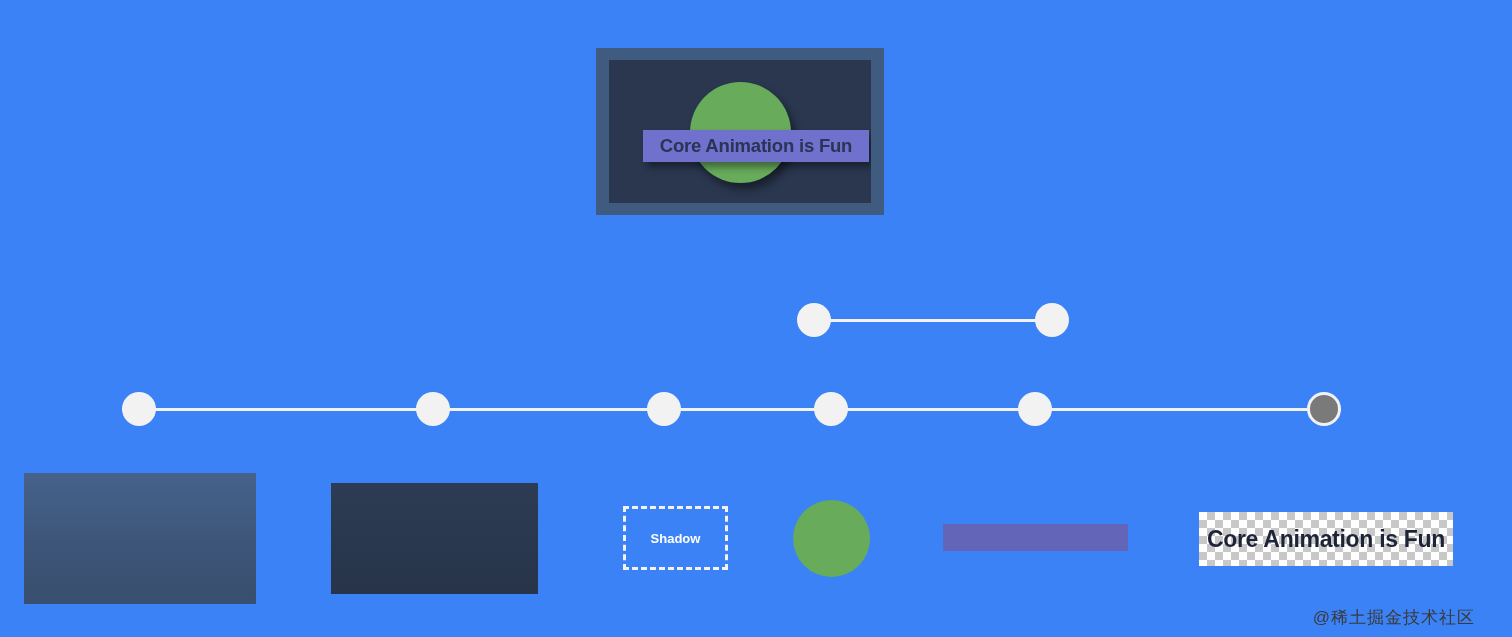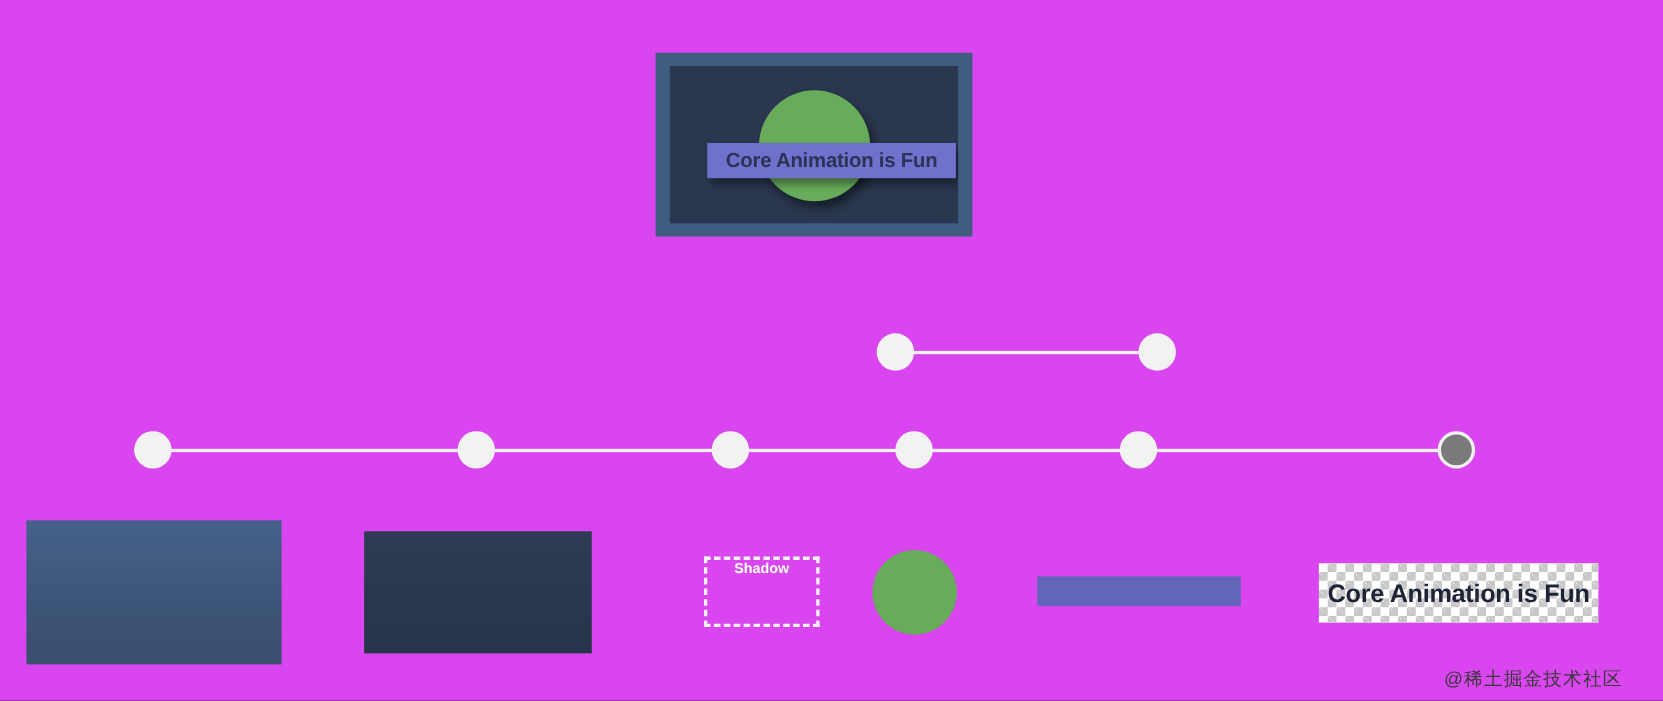--- a/index.html
+++ b/index.html
@@ -10,21 +10,21 @@
   body {
     width: 1512px;
     height: 637px;
     overflow: hidden;
     font-family: "Liberation Sans", sans-serif;
     position: relative;
   }
   .stage {
     position: absolute;
     inset: 0;
-    background: #d946ef;
+    background: #3b82f6;
   }
 
   
   .card-outer {
     position: absolute;
     left: 596px;
     top: 48px;
     width: 288px;
     height: 167px;
     background: #3f5b80;
@@ -116,28 +116,28 @@
     background: linear-gradient(to bottom, #46628b 0%, #3d5578 55%, #394f6f 100%);
   }
   #rect-navy {
     left: 331px;
     top: 483px;
     width: 207px;
     height: 111px;
     background: linear-gradient(to bottom, #2d3c54 0%, #27344a 100%);
   }
   #shadow-box {
-    left: 640px;
+    left: 623px;
     top: 506px;
     width: 105px;
     height: 64px;
     border: 3px dashed #f2f2f2;
     box-sizing: border-box;
     display: flex;
-    align-items: flex-start;
+    align-items: center;
     justify-content: center;
   }
   #shadow-box .label {
     color: #ffffff;
     font-size: 13px;
     font-weight: bold;
   }
   #circle-green {
     left: 793px;
     top: 500px;

